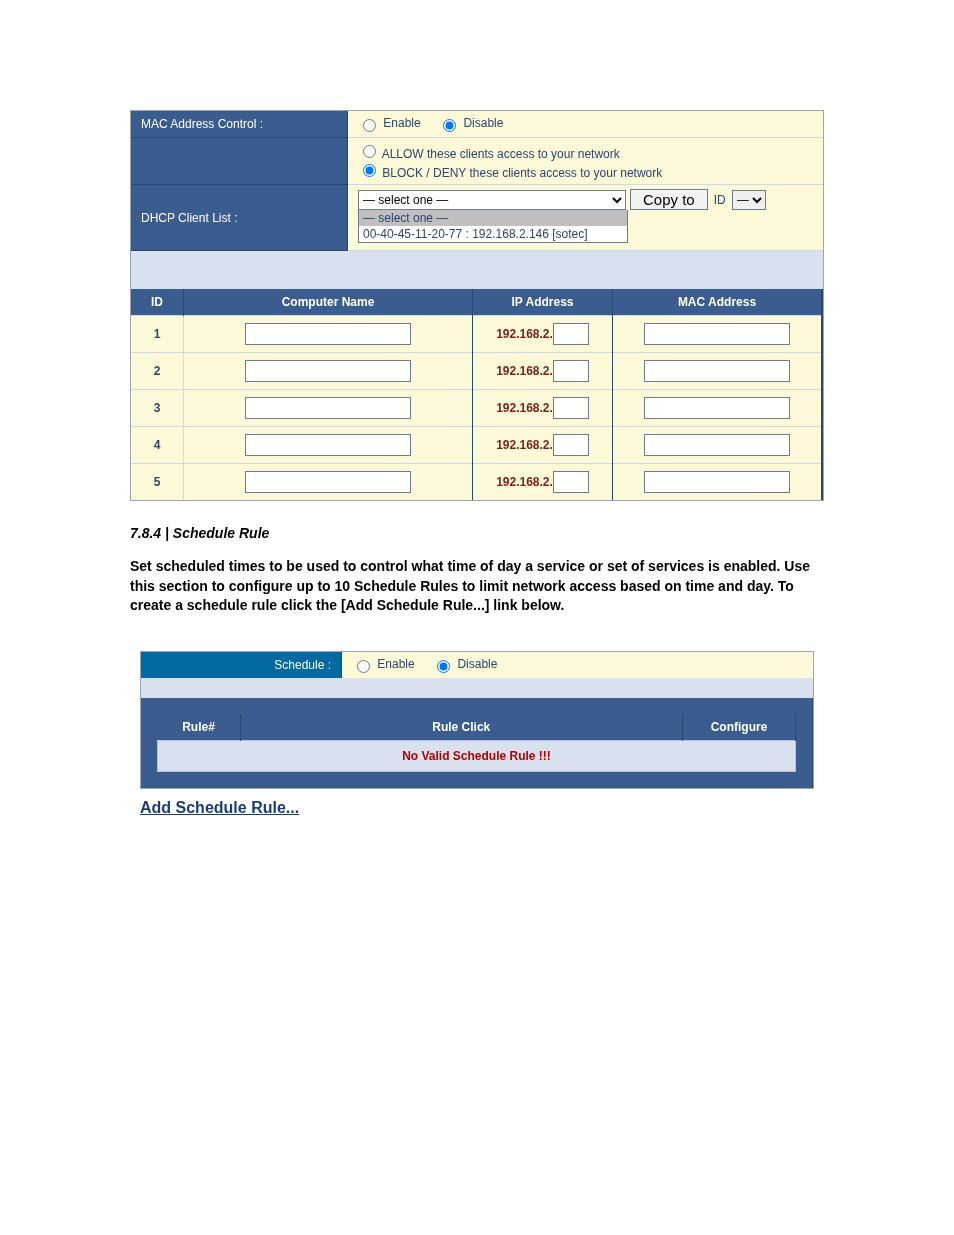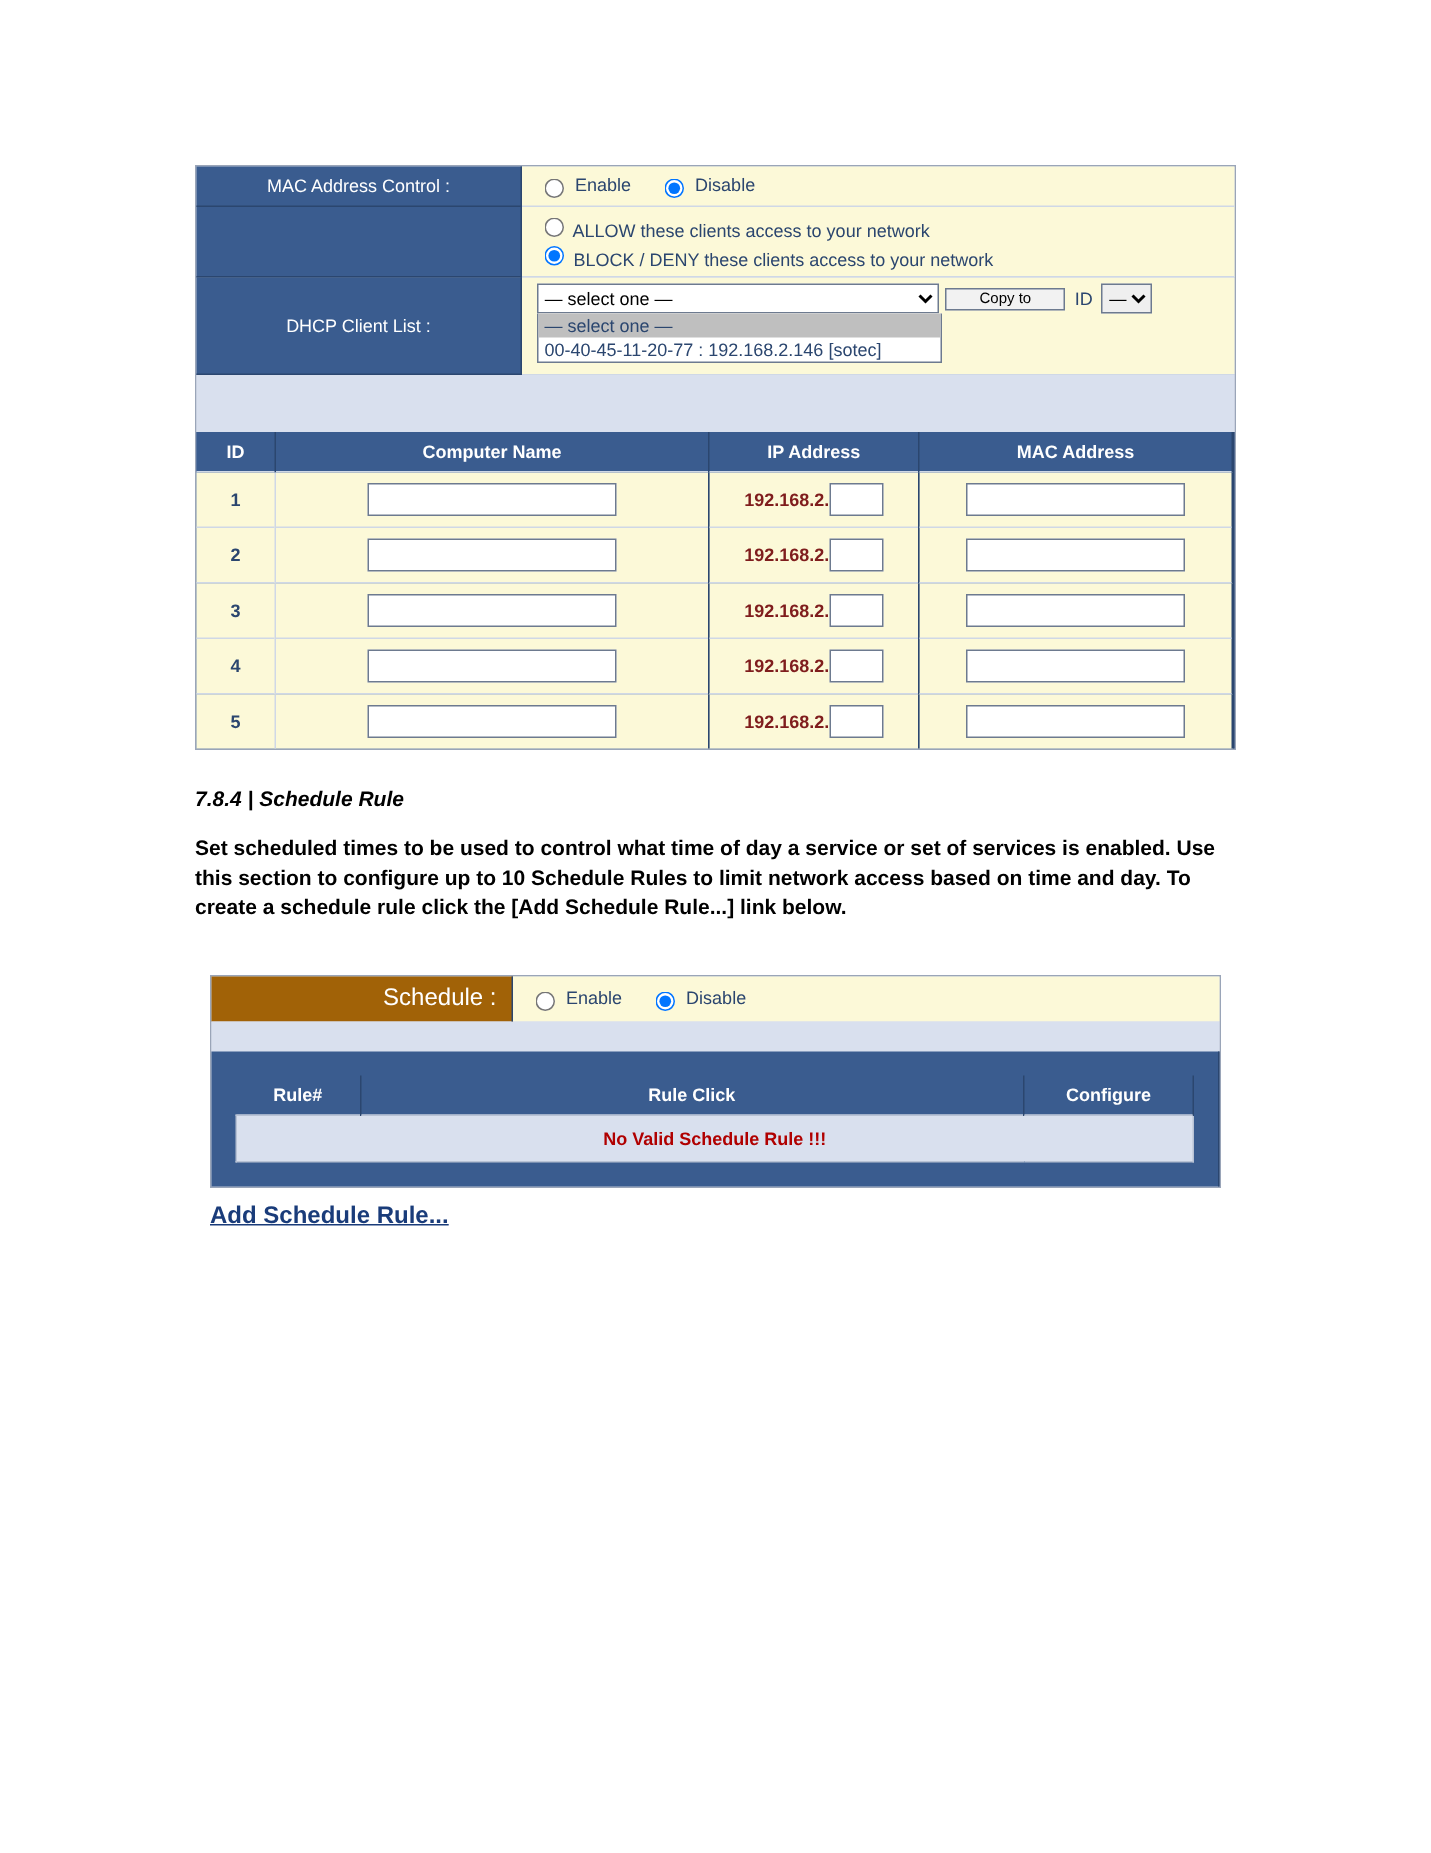--- a/index.html
+++ b/index.html
@@ -26,21 +26,21 @@
     border-collapse: collapse;
     width: 100%;
   }
   .panel1 td {
     vertical-align: middle;
     font-size: 12px;
   }
   .label-cell {
     background: #3a5c8f;
     color: #fff;
-    text-align: center;
+    text-align: left;
     padding: 6px 10px;
     width: 196px;
     border-right: 1px solid #2b466f;
     border-bottom: 1px solid #2b466f;
   }
   .value-cell {
     background: #fcf9d8;
     padding: 4px 10px;
     color: #2b466f;
     border-bottom: 1px solid #cfd8e6;
@@ -49,22 +49,22 @@
   .radio-row input[type=radio]{ vertical-align: middle; margin-right:4px;}
   .dhcp-select-wrap { display:flex; align-items:center; gap:4px;}
   .dhcp-select {
     width: 268px;
     height: 20px;
     font-size: 12px;
     border:1px solid #6d7a8f;
     background:#fff;
   }
   .copy-btn {
-    font-size:10px;
-    padding:1px 22px;
+    font-size:15px;
+    padding:1px 12px;
     border:1px solid #6d7a8f;
     background:#f2f2f2;
     cursor:pointer;
   }
   .id-label{color:#2b466f; font-size:12px; padding:0 2px;}
   .id-select{
     width:34px;height:20px;border:1px solid #6d7a8f;font-size:12px;
   }
   .dropdown-open {
     position:relative;
@@ -138,26 +138,26 @@
   }
 
   
   .panel2{
     border:1px solid #9aa5b8;
     background:#d9e0ee;
     margin:0 10px;
   }
   .panel2 table{ width:100%; border-collapse:collapse;}
   .sched-label{
-    background:#a16207;
+    background:#0369a1;
     color:#fff;
     text-align:right;
     padding:6px 10px;
     width:180px;
-    font-size:16px;
+    font-size:12px;
     border-right:1px solid #2b466f;
   }
   .sched-opts{
     background:#fcf9d8;
     padding:4px 10px;
     font-size:12px;
     color:#2b466f;
   }
   .sched-spacer td{ background:#d9e0ee; height:18px;}
   .rule-hdr td{

